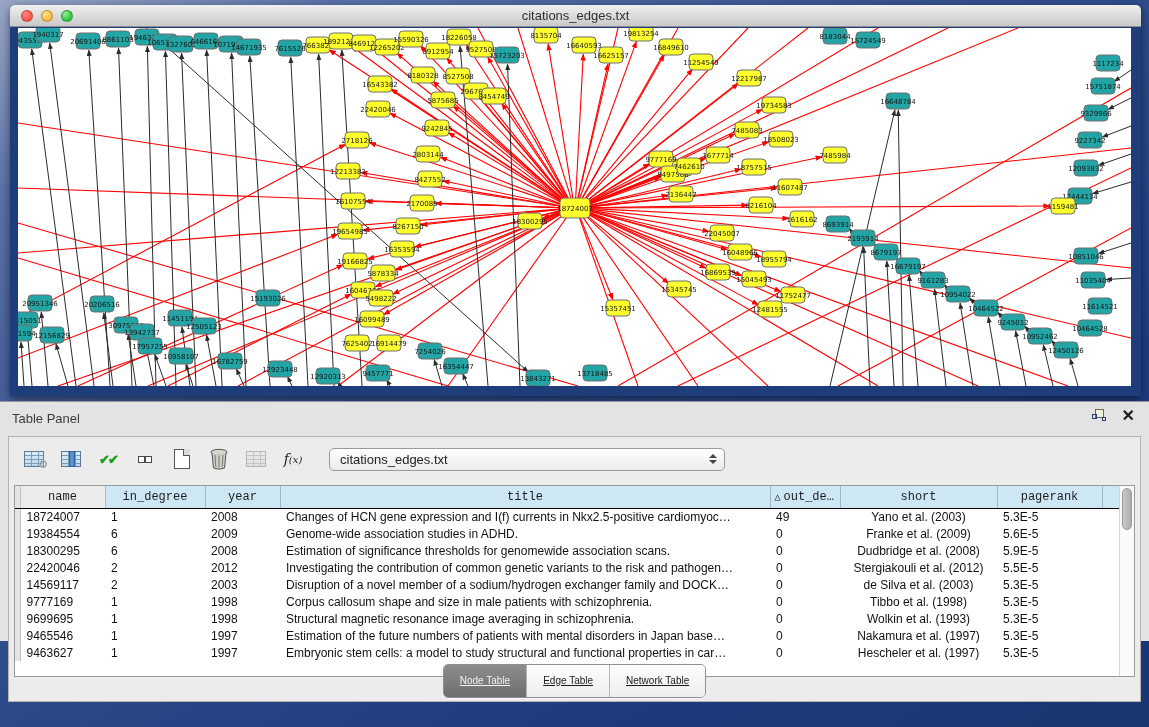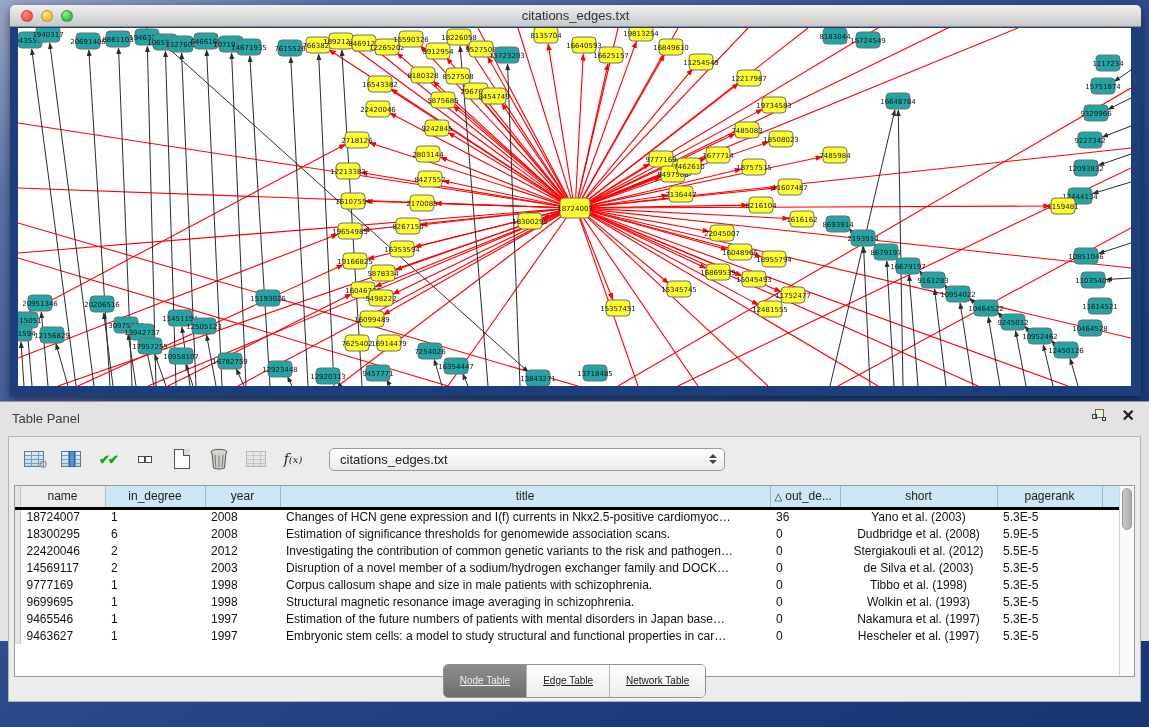--- a/index.html
+++ b/index.html
@@ -67,22 +67,22 @@
   .combo-carets { display:flex; flex-direction:column; gap:2px; }
   .combo-carets i { width:0; height:0; border-left:4px solid transparent; border-right:4px solid transparent; }
   .combo-carets i.up { border-bottom:4px solid #444; }
   .combo-carets i.dn { border-top:4px solid #444; }
 
   .table-area { position:absolute; left:5px; top:48px; width:1121px; height:192px;
     background:#fff; border:1px solid #9a9a9a; display:flex; }
   .tbl { flex:1; overflow:hidden; }
   table.data { border-collapse:collapse; table-layout:fixed; width:1106px; font-size:12px; }
   table.data th { height:22px; font-weight:normal; color:#1c1c1c;
-    background:#cde7f5; border-right:1px solid #9db9c9; border-bottom:3px solid #000000;
-    overflow:hidden; white-space:nowrap; text-overflow:ellipsis; padding:0 4px; }
+    background:#cde7f5; border-right:1px solid #9db9c9; border-bottom:1px solid #000000;
+    overflow:hidden; white-space:nowrap; text-overflow:ellipsis; padding:0 4px;font-family:Liberation Mono, monospace; }
   table.data th.namecol { background:#ececec; border-right:1px solid #b9b9b9; }
   table.data th.stripcol, table.data td.stripcol { background:#e4e4e4; border-right:1px solid #c2c2c2; padding:0; }
   table.data th.filler { background:#cde7f5; border-right:none; }
   table.data td { height:17px; padding:0 0 0 6px; white-space:nowrap; overflow:hidden;
     text-overflow:ellipsis; color:#111; }
   table.data td.center { text-align:center; padding:0 2px; }
   .sort-tri { font-size:10px; color:#222; margin-right:3px; }
 
   .vscroll { width:15px; background:#fafafa; border-left:1px solid #d4d4d4; position:relative; }
   .vthumb { position:absolute; left:2px; top:2px; width:10px; height:42px; border-radius:6px;
@@ -608,23 +608,34 @@
                 <th class="filler"></th>
               </tr>
             </thead>
             <tbody>
               <tr>
                 <td class="stripcol"></td>
                 <td>18724007</td>
                 <td>1</td>
                 <td>2008</td>
                 <td>Changes of HCN gene expression and I(f) currents in Nkx2.5-positive cardiomyoc…</td>
-                <td>36</td>
+                <td>49</td>
                 <td class="center">Yano et al. (2003)</td>
                 <td>5.3E-5</td>
+                <td></td>
+              </tr>
+              <tr>
+                <td class="stripcol"></td>
+                <td>19384554</td>
+                <td>6</td>
+                <td>2009</td>
+                <td>Genome-wide association studies in ADHD.</td>
+                <td>0</td>
+                <td class="center">Franke et al. (2009)</td>
+                <td>5.6E-5</td>
                 <td></td>
               </tr>
               <tr>
                 <td class="stripcol"></td>
                 <td>18300295</td>
                 <td>6</td>
                 <td>2008</td>
                 <td>Estimation of significance thresholds for genomewide association scans.</td>
                 <td>0</td>
                 <td class="center">Dudbridge et al. (2008)</td>

